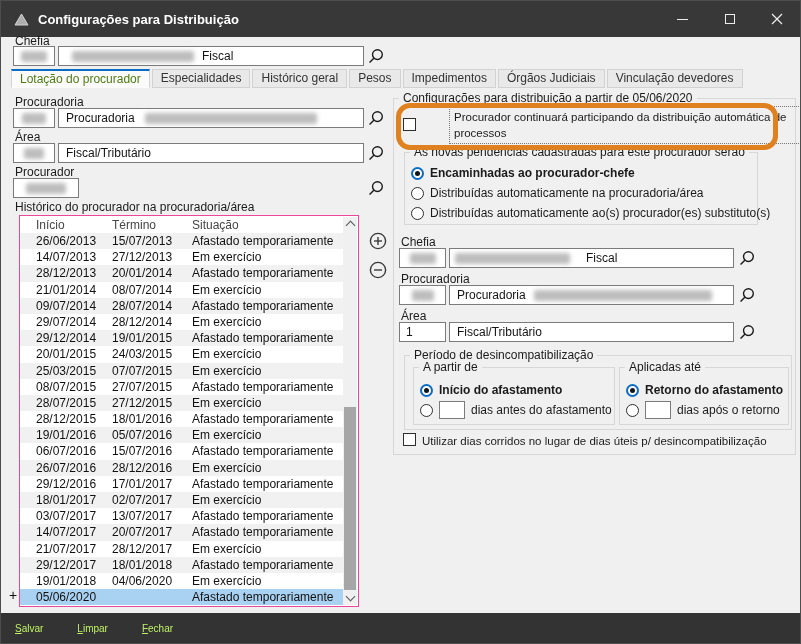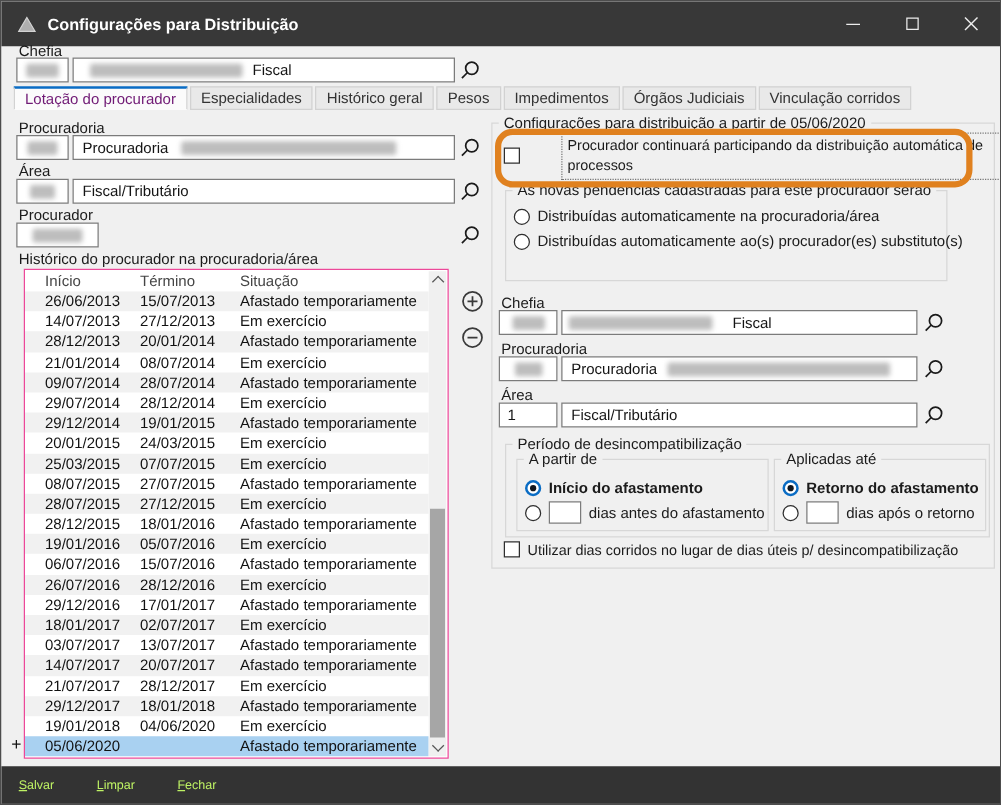--- a/index.html
+++ b/index.html
@@ -23,21 +23,21 @@
   .lbl{ font-size:12px; color:#1b1b1b; white-space:nowrap; }
   .fld{ background:#fff; border:1px solid #7b7b7b; height:20px; display:flex;
         align-items:center; font-size:12px; color:#141414; overflow:hidden; white-space:nowrap; }
   .blur{ background:#bdbdbd; border-radius:2px; height:11px; filter:blur(2px); flex:none; }
   .sicon{ width:17px; height:17px; display:flex; }
 
   
   .tabbar{ position:absolute; left:10px; top:68px; height:19px; display:flex; }
   .tab{ height:19px; line-height:17px; padding:0 8px; font-size:12px; color:#333;
         background:#e9e9e9; border:1px solid #d2d2d2; margin-right:2px; }
-  .tab.sel{ background:#fbfbfb; color:#701a75; border-top:2px solid #0a6cc4;
+  .tab.sel{ background:#fbfbfb; color:#4d7c0f; border-top:2px solid #0a6cc4;
             border-bottom:1px solid #fbfbfb; }
 
   
   .listbox{ position:absolute; left:18px; top:214px; width:340px; height:392px;
             background:#fff; border:1px solid #ec4899; font-size:12px; }
   .lb-header{ position:absolute; top:0; left:0; right:15px; height:17px; display:flex;
               color:#454545; align-items:center; background:#fff; }
   .lb-body{ position:absolute; top:17px; left:0; right:15px; bottom:0; overflow:hidden; }
   .lb-row{ display:flex; height:16.2px; line-height:16.2px; color:#111; white-space:nowrap; }
   .lb-row.alt{ background:#f1f1f1; }
@@ -126,21 +126,21 @@
       </svg>
   </div>
 
   <div class="tabbar" id="tab-bar">
       <div class="tab sel">Lotação do procurador</div>
       <div class="tab">Especialidades</div>
       <div class="tab">Histórico geral</div>
       <div class="tab">Pesos</div>
       <div class="tab">Impedimentos</div>
       <div class="tab">Órgãos Judiciais</div>
-      <div class="tab">Vinculação corridos</div>
+      <div class="tab">Vinculação devedores</div>
     </div>
 
   <div class="abs lbl" style="left:14px;top:94px">Procuradoria</div>
   <div class="abs fld" style="left:12px;top:107px;width:42px">
       <div class="blur" style="width:24px;margin:0 auto"></div>
     </div>
   <div class="abs fld" style="left:57px;top:107px;width:306px">
     <span style="margin-left:7px">Procuradoria</span>
     <div class="blur" style="width:172px;margin-left:10px"></div>
   </div>
@@ -326,20 +326,24 @@
   <div class="group" style="left:392px;top:97px;width:403px;height:357px">
     <span class="legend">Configurações para distribuição a partir de 05/06/2020</span>
   </div>
 
   <div class="abs checkbox" style="left:402px;top:117px"></div>
   <div class="abs cb-label dotted" style="left:420px;top:105px;width:352px">Procurador continuará participando da distribuição automática de processos</div>
   <div class="orange-hl"></div>
 
   <div class="group" style="left:403px;top:151px;width:354px;height:73px;padding-top:10px">
     <span class="legend">As novas pendências cadastradas para este procurador serão</span>
+  <div class="radio-row">
+        <span class="radio sel"></span>
+        <span class="radio-label bold">Encaminhadas ao procurador-chefe</span>
+      </div>
       <div class="radio-row">
         <span class="radio"></span>
         <span class="radio-label">Distribuídas automaticamente na procuradoria/área</span>
       </div>
       <div class="radio-row">
         <span class="radio"></span>
         <span class="radio-label">Distribuídas automaticamente ao(s) procurador(es) substituto(s)</span>
       </div>
     </div>
 

